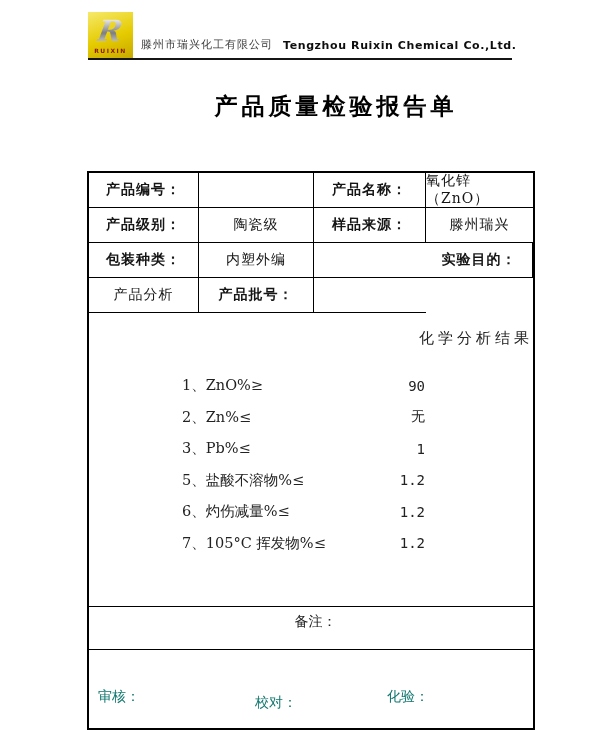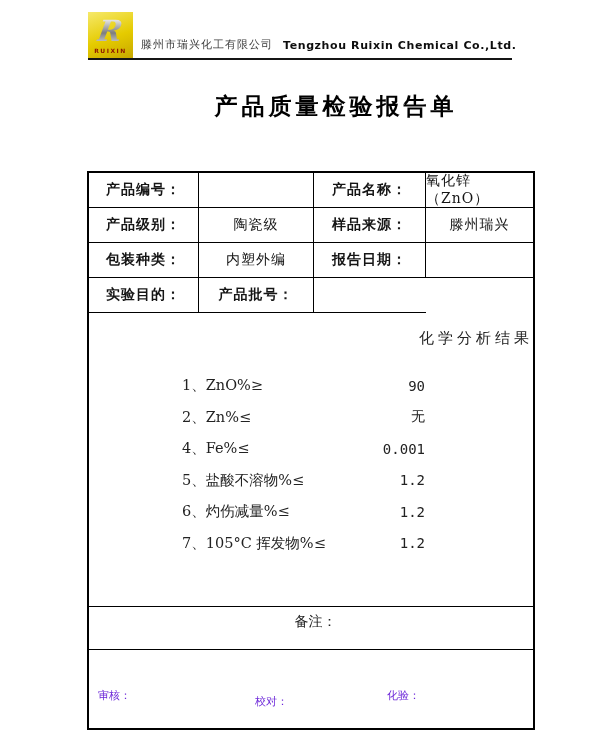--- a/index.html
+++ b/index.html
@@ -49,21 +49,21 @@
   .analysis-item { height:31.5px; display:flex; align-items:center;
     justify-content:space-between; padding:0 108px 0 93px;
     font-family:"DejaVu Serif","Liberation Serif",serif; font-size:14.5px; color:#222; }
   .analysis-item .a-val { font-family:"DejaVu Sans Mono","Liberation Mono",monospace;
     font-size:14px; }
 
   
   .remarks { height:43px; border-bottom:1px solid #000; padding:6px 0 0 9px;
     font-family:"DejaVu Serif","Liberation Serif",serif; font-size:14px; color:#222;text-align:center; }
   .signatures { height:78px; position:relative;
-    font-family:Liberation Sans, sans-serif; font-size:11px; color:#6d28d9; }
+    font-family:Liberation Sans, sans-serif; font-size:14px; color:#0f766e; }
   .sig { position:absolute; top:38px; }
   .sig.s1 { left:9px; }
   .sig.s2 { left:166px;margin-top:6px; }
   .sig.s3 { left:298px; }
 </style>
 </head>
 <body>
 
 <div class="header">
   <div class="logo">
@@ -85,42 +85,42 @@
     <div class="cell bR lbl">产品名称：</div>
     <div class="cell val">氧化锌（ZnO）</div>
 
     <div class="cell bR lbl">产品级别：</div>
     <div class="cell bR val">陶瓷级</div>
     <div class="cell bR lbl">样品来源：</div>
     <div class="cell val">滕州瑞兴</div>
 
     <div class="cell bR lbl">包装种类：</div>
     <div class="cell bR val">内塑外编</div>
-    <div class="cell bR lbl">报告日期：</div>
     <div class="cell val"></div>
 
     <div class="cell bR lbl">实验目的：</div>
+    <div class="cell bR val">产品分析</div>
     <div class="cell bR lbl">产品批号：</div>
     <div class="cell val"></div>
   </div>
 
   <div class="analysis">
     <div class="analysis-title">化学分析结果</div>
     <div class="analysis-items">
       <div class="analysis-item">
         <span class="a-lbl">1、ZnO%≥</span>
         <span class="a-val">90</span>
       </div>
       <div class="analysis-item">
         <span class="a-lbl">2、Zn%≤</span>
         <span class="a-val">无</span>
       </div>
       <div class="analysis-item">
-        <span class="a-lbl">4、Fe%≤</span>
-        <span class="a-val">0.001</span>
+        <span class="a-lbl">3、Pb%≤</span>
+        <span class="a-val">1</span>
       </div>
       <div class="analysis-item">
         <span class="a-lbl">5、盐酸不溶物%≤</span>
         <span class="a-val">1.2</span>
       </div>
       <div class="analysis-item">
         <span class="a-lbl">6、灼伤减量%≤</span>
         <span class="a-val">1.2</span>
       </div>
       <div class="analysis-item">

